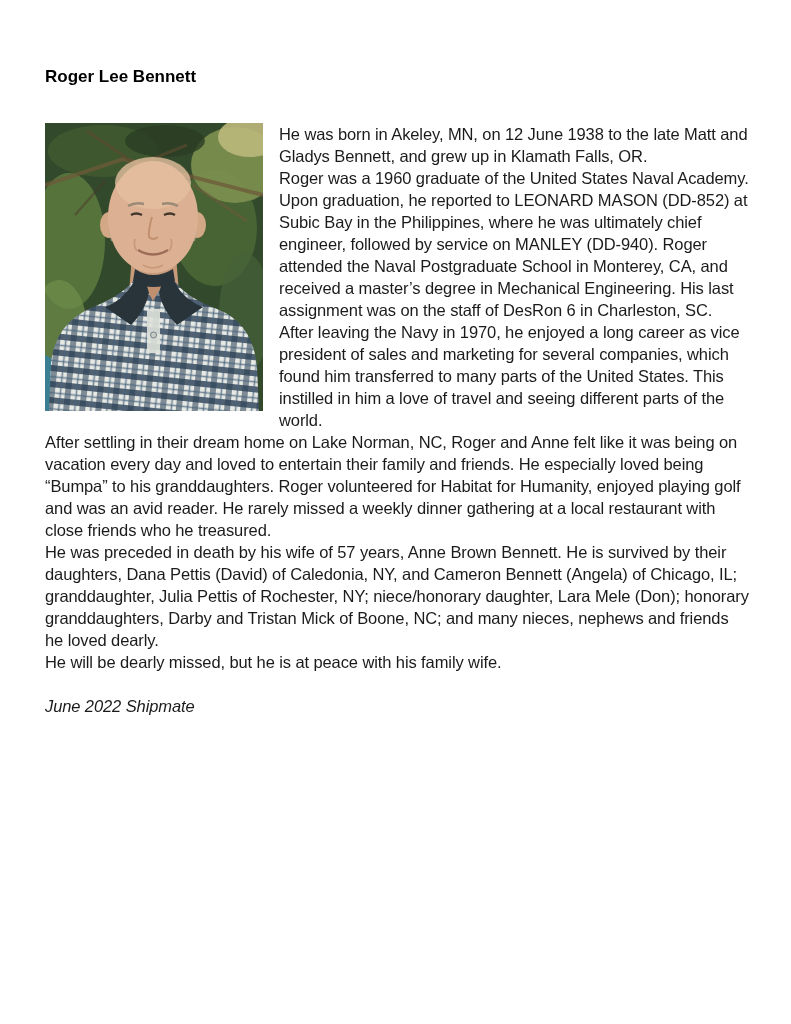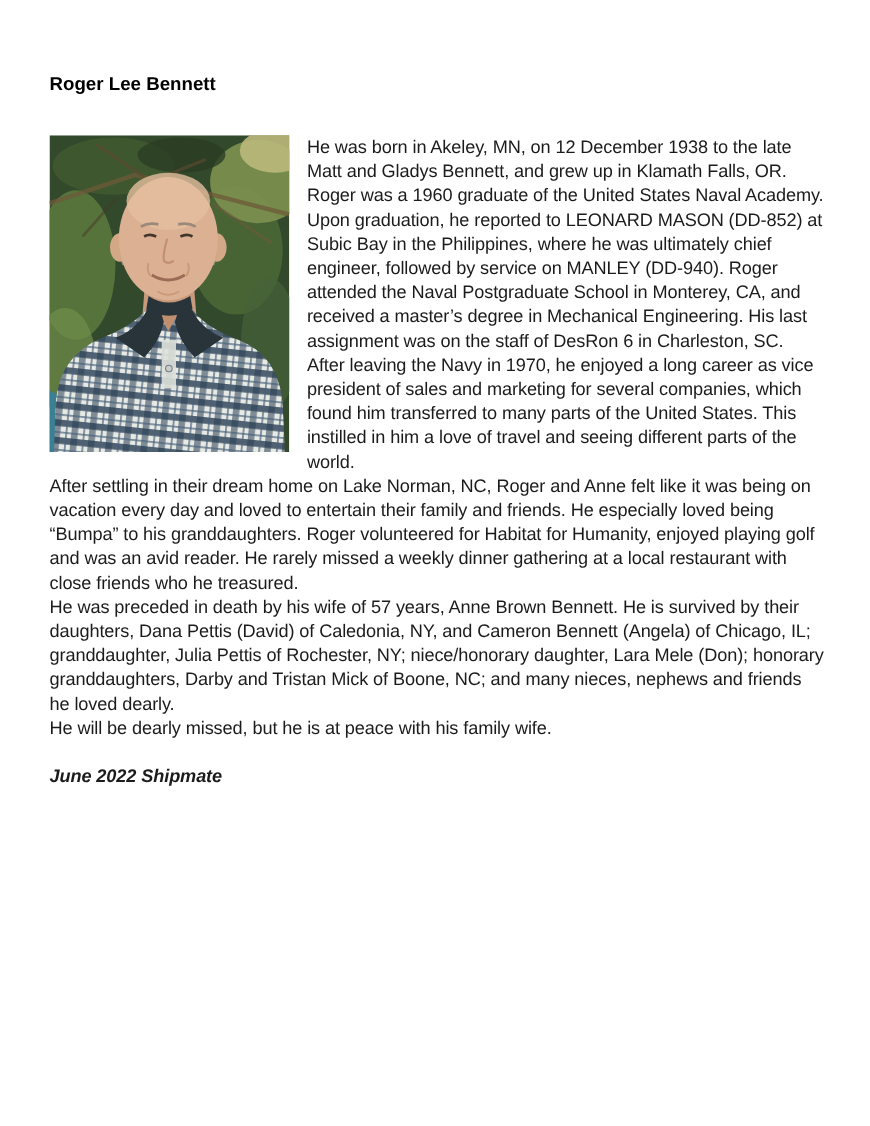--- a/index.html
+++ b/index.html
@@ -35,21 +35,21 @@
   }
   .photo svg { display: block; }
   .body-text p {
     margin: 0;
     font-size: 16.5px;
     line-height: 22px;
     letter-spacing: -0.1px;
   }
   .footer-line {
     margin: 22px 0 0 0 !important;
-    font-weight: 700;
+    font-weight: 400;
     font-style: italic;
   }
 </style>
 </head>
 <body>
 
 <div class="page">
   <div class="content">
 
     <h1 class="doc-title">Roger Lee Bennett</h1>
@@ -121,21 +121,21 @@
             <path d="M90,116 Q88,123 92,128" stroke="#c79a7c" stroke-width="1.8" fill="none"></path>
             <path d="M126,116 Q128,123 124,128" stroke="#c79a7c" stroke-width="1.8" fill="none"></path>
 
             <path d="M98,142 Q108,148 118,142" stroke="#c2906f" stroke-width="1.6" fill="none" opacity="0.7"></path>
           </g>
         </g>
       </svg>
     </div>
 
     <div class="body-text">
-      <p>He was born in Akeley, MN, on 12 December 1938 to the late Matt and Gladys Bennett, and grew up in Klamath Falls, OR.</p>
+      <p>He was born in Akeley, MN, on 12 June 1938 to the late Matt and Gladys Bennett, and grew up in Klamath Falls, OR.</p>
       <p>Roger was a 1960 graduate of the United States Naval Academy. Upon graduation, he reported to LEONARD MASON (DD-852) at Subic Bay in the Philippines, where he was ultimately chief engineer, followed by service on MANLEY (DD-940). Roger attended the Naval Postgraduate School in Monterey, CA, and received a master’s degree in Mechanical Engineering. His last assignment was on the staff of DesRon 6 in Charleston, SC.</p>
       <p>After leaving the Navy in 1970, he enjoyed a long career as vice president of sales and marketing for several companies, which found him transferred to many parts of the United States. This instilled in him a love of travel and seeing different parts of the world.</p>
       <p>After settling in their dream home on Lake Norman, NC, Roger and Anne felt like it was being on vacation every day and loved to entertain their family and friends. He especially loved being “Bumpa” to his granddaughters. Roger volunteered for Habitat for Humanity, enjoyed playing golf and was an avid reader. He rarely missed a weekly dinner gathering at a local restaurant with close friends who he treasured.</p>
       <p>He was preceded in death by his wife of 57 years, Anne Brown Bennett. He is survived by their daughters, Dana Pettis (David) of Caledonia, NY, and Cameron Bennett (Angela) of Chicago, IL; granddaughter, Julia Pettis of Rochester, NY; niece/honorary daughter, Lara Mele (Don); honorary granddaughters, Darby and Tristan Mick of Boone, NC; and many nieces, nephews and friends he loved dearly.</p>
       <p>He will be dearly missed, but he is at peace with his family wife.</p>
       <p class="footer-line">June 2022 Shipmate</p>
     </div>
 
   </div>
 </div>

